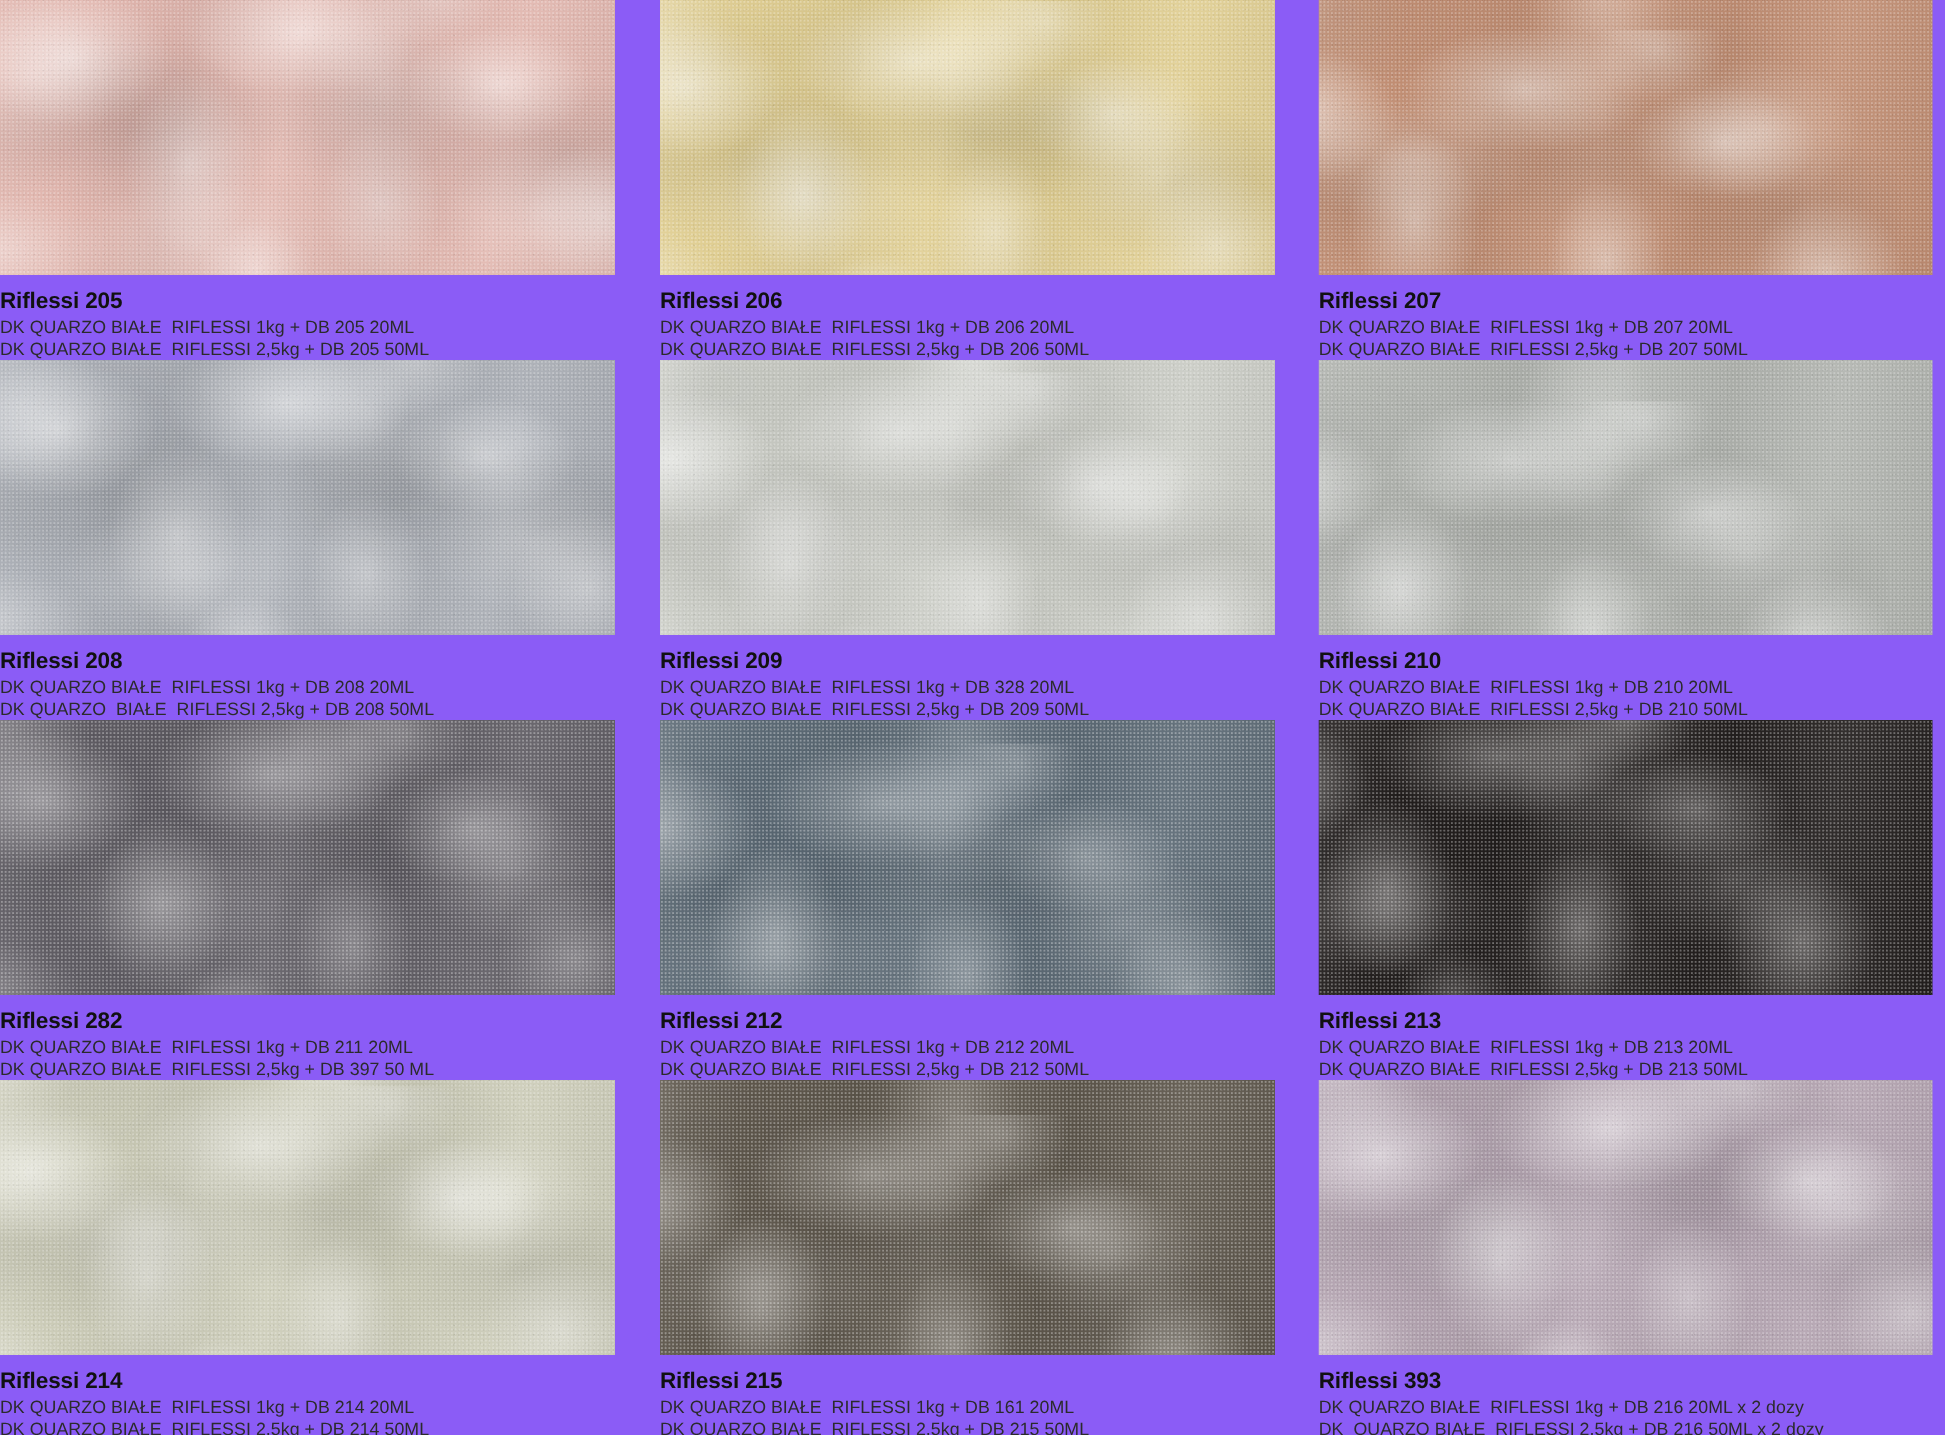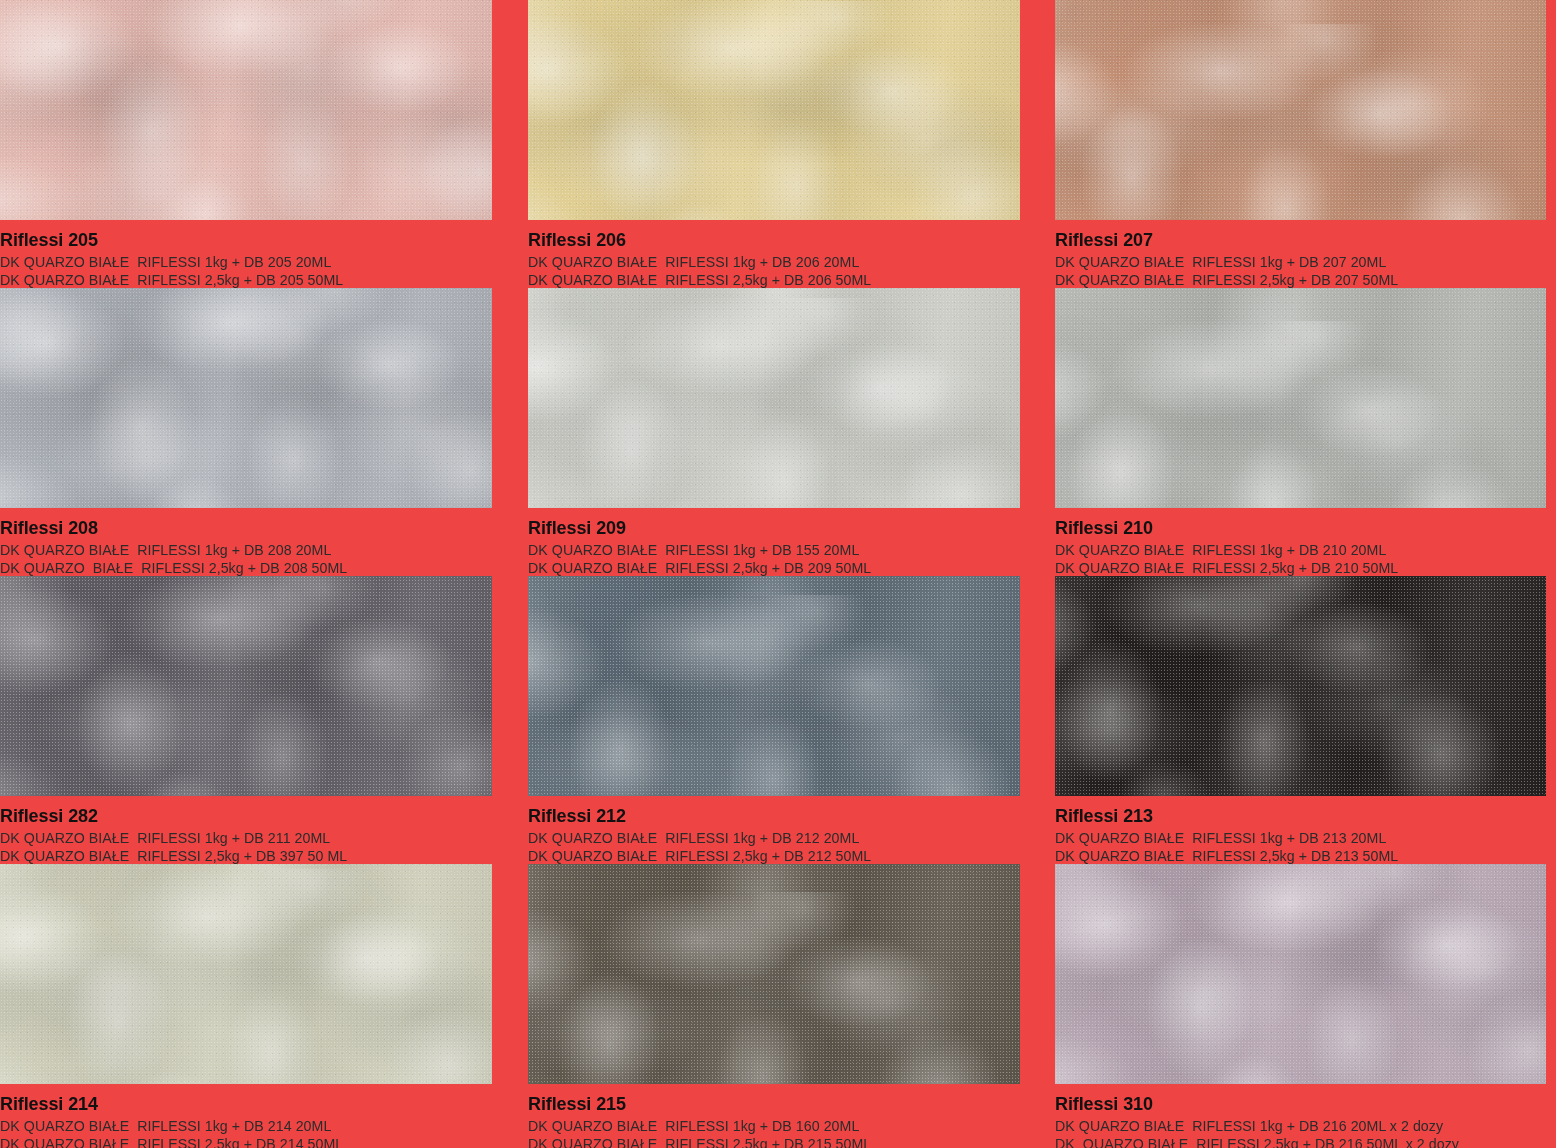--- a/index.html
+++ b/index.html
@@ -13,21 +13,21 @@
     height: 1148px;
     font-family: "Liberation Sans", sans-serif;
     -webkit-font-smoothing: antialiased;
     overflow: hidden;
   }
 
   .sheet {
     position: relative;
     width: 1556px;
     height: 1148px;
-    background: #ef4444;
+    background: #8b5cf6;
   }
 
   .grid {
     display: grid;
     grid-template-columns: 492px 36px 492px 35px 491px;
     grid-template-rows: 220px 68px 220px 68px 220px 68px 220px 64px;
     width: 1556px;
   }
 
   .gutter { width: 100%; height: 100%; }
@@ -205,21 +205,21 @@
     </div>
 
     <div class="caption">
       <div class="cap-title">Riflessi 208</div>
       <div class="cap-line">DK QUARZO BIAŁE  RIFLESSI 1kg + DB 208 20ML</div>
       <div class="cap-line">DK QUARZO  BIAŁE  RIFLESSI 2,5kg + DB 208 50ML</div>
     </div>
     <div class="gutter"></div>
     <div class="caption">
       <div class="cap-title">Riflessi 209</div>
-      <div class="cap-line">DK QUARZO BIAŁE  RIFLESSI 1kg + DB 155 20ML</div>
+      <div class="cap-line">DK QUARZO BIAŁE  RIFLESSI 1kg + DB 328 20ML</div>
       <div class="cap-line">DK QUARZO BIAŁE  RIFLESSI 2,5kg + DB 209 50ML</div>
     </div>
     <div class="gutter"></div>
     <div class="caption">
       <div class="cap-title">Riflessi 210</div>
       <div class="cap-line">DK QUARZO BIAŁE  RIFLESSI 1kg + DB 210 20ML</div>
       <div class="cap-line">DK QUARZO BIAŁE  RIFLESSI 2,5kg + DB 210 50ML</div>
     </div>
 
     <div class="swatch" style="background-color: rgb(95, 92, 99);">
@@ -289,24 +289,24 @@
     </div>
 
     <div class="caption">
       <div class="cap-title">Riflessi 214</div>
       <div class="cap-line">DK QUARZO BIAŁE  RIFLESSI 1kg + DB 214 20ML</div>
       <div class="cap-line">DK QUARZO BIAŁE  RIFLESSI 2,5kg + DB 214 50ML</div>
     </div>
     <div class="gutter"></div>
     <div class="caption">
       <div class="cap-title">Riflessi 215</div>
-      <div class="cap-line">DK QUARZO BIAŁE  RIFLESSI 1kg + DB 160 20ML</div>
+      <div class="cap-line">DK QUARZO BIAŁE  RIFLESSI 1kg + DB 161 20ML</div>
       <div class="cap-line">DK QUARZO BIAŁE  RIFLESSI 2,5kg + DB 215 50ML</div>
     </div>
     <div class="gutter"></div>
     <div class="caption">
-      <div class="cap-title">Riflessi 310</div>
+      <div class="cap-title">Riflessi 393</div>
       <div class="cap-line">DK QUARZO BIAŁE  RIFLESSI 1kg + DB 216 20ML x 2 dozy</div>
       <div class="cap-line">DK  QUARZO BIAŁE  RIFLESSI 2,5kg + DB 216 50ML x 2 dozy</div>
     </div>
 
   </div>
 </div>
 
 </body></html>

